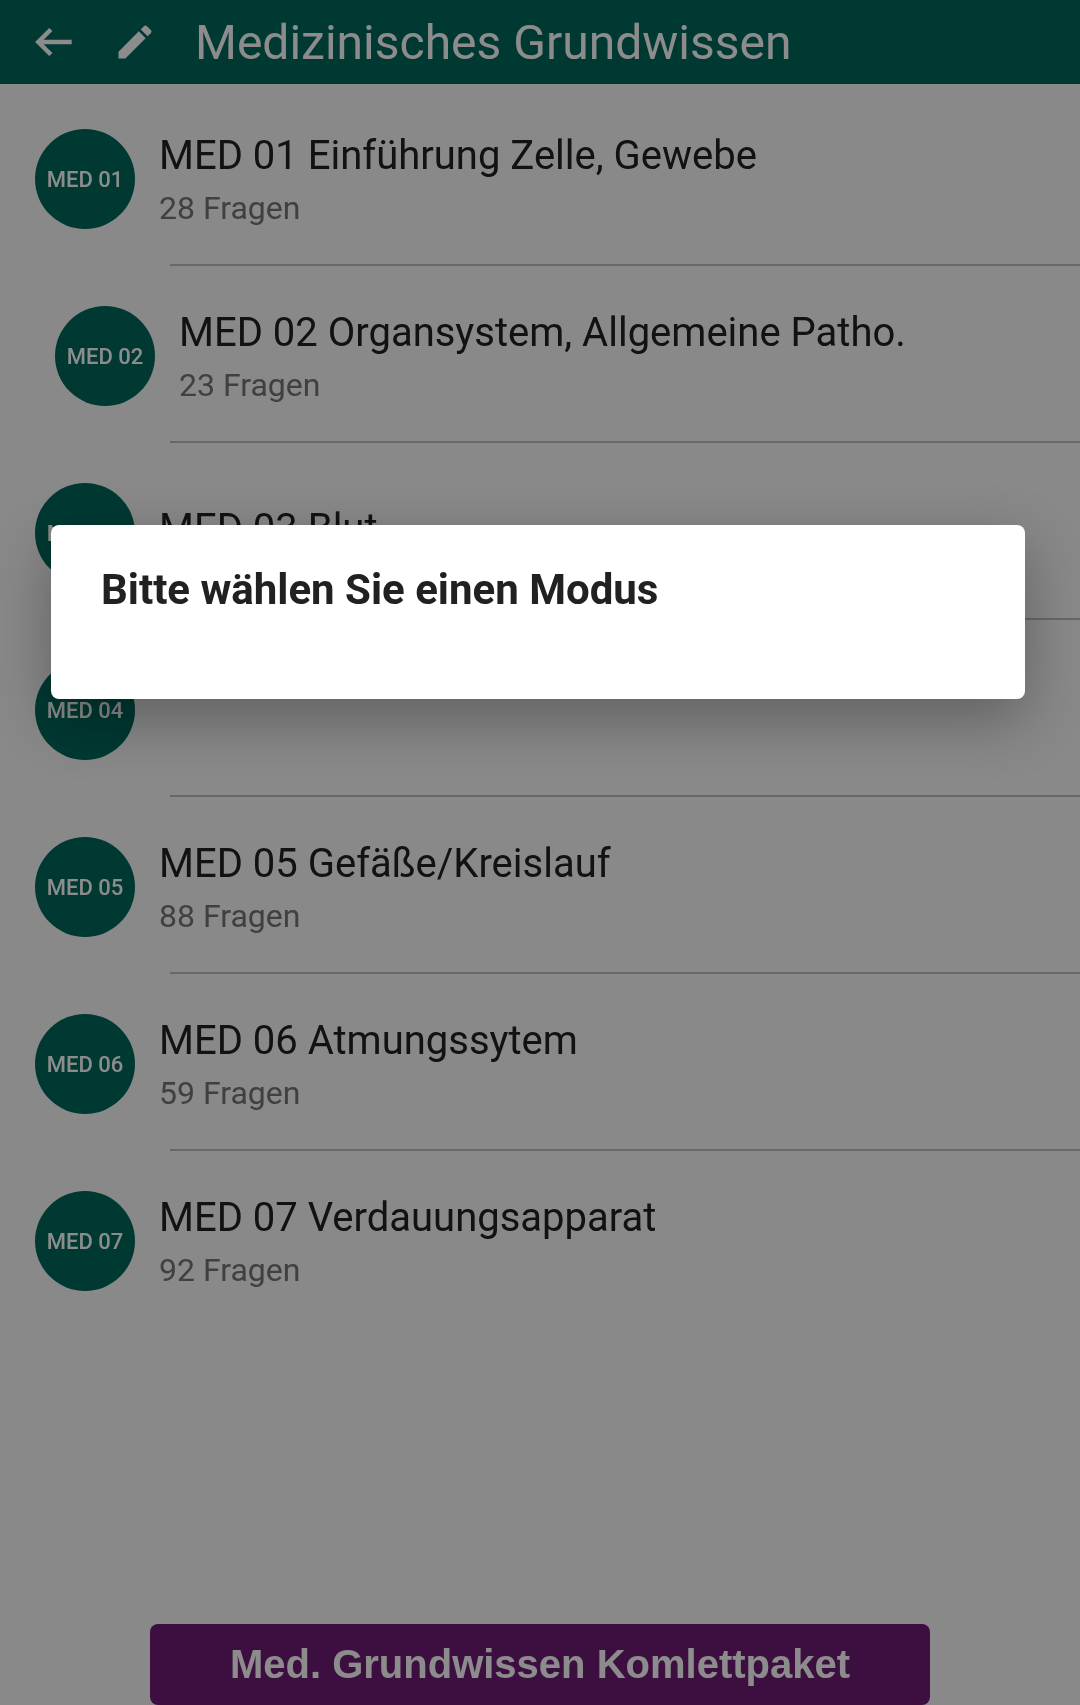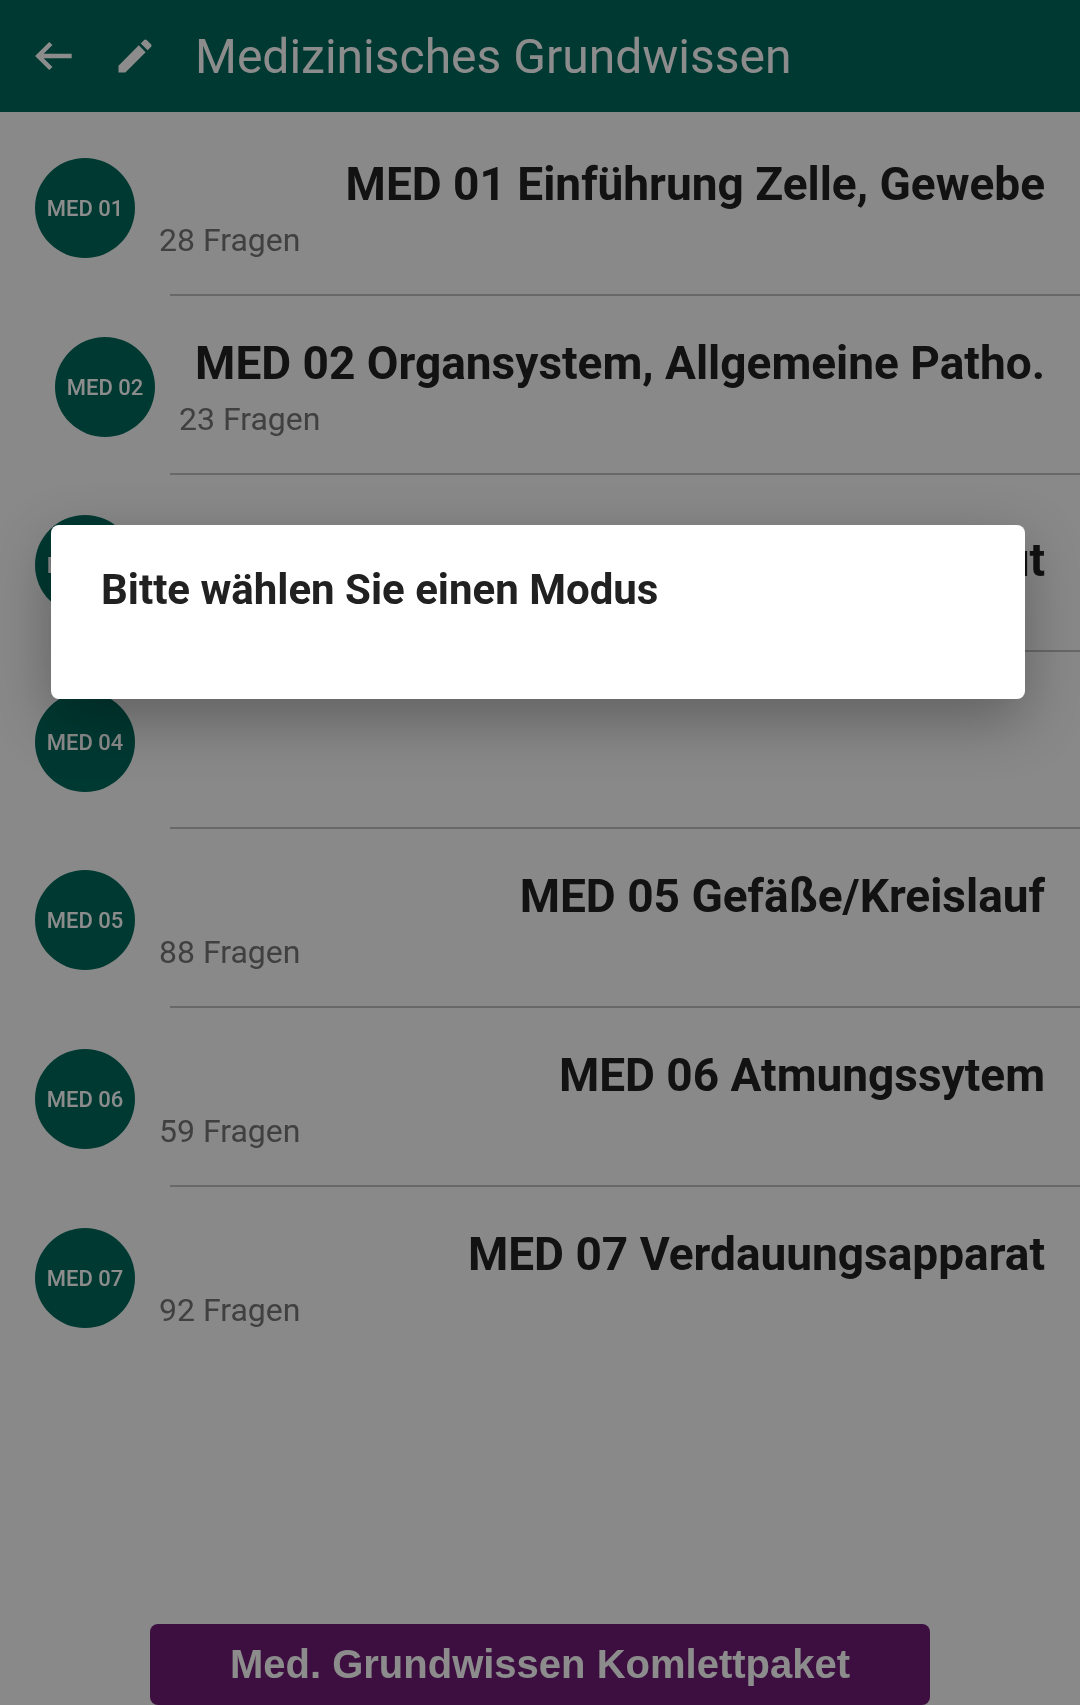--- a/index.html
+++ b/index.html
@@ -10,21 +10,21 @@
     body {
       font-family: Roboto, -apple-system, BlinkMacSystemFont, "Segoe UI", Arial, sans-serif;
       width: 1080px;
       height: 1705px;
       position: relative;
       background: #fafafa;
       overflow: hidden;
     }
     .header {
       background: #00695c;
-      height: 112px;
+      height: 84px;
       display: flex;
       align-items: center;
       padding: 0 30px;
       gap: 30px;
     }
     .header-icon {
       color: #ffffff;
       width: 50px;
       height: 50px;
       display: flex;
@@ -61,24 +61,23 @@
       font-weight: 500;
       flex-shrink: 0;
     }
     .item-content {
       flex: 1;
       display: flex;
       flex-direction: column;
       gap: 10px;
     }
     .item-title {
-      font-size: 46px;
+      font-size: 40px;
       color: #212121;
-      font-weight: 700;
-      text-align: right;
+      font-weight: 400;
     }
     .item-subtitle {
       font-size: 32px;
       color: #757575;
     }
     .divider {
       height: 2px;
       background: #bdbdbd;
       margin-left: 170px;
       margin-top: 20px;

